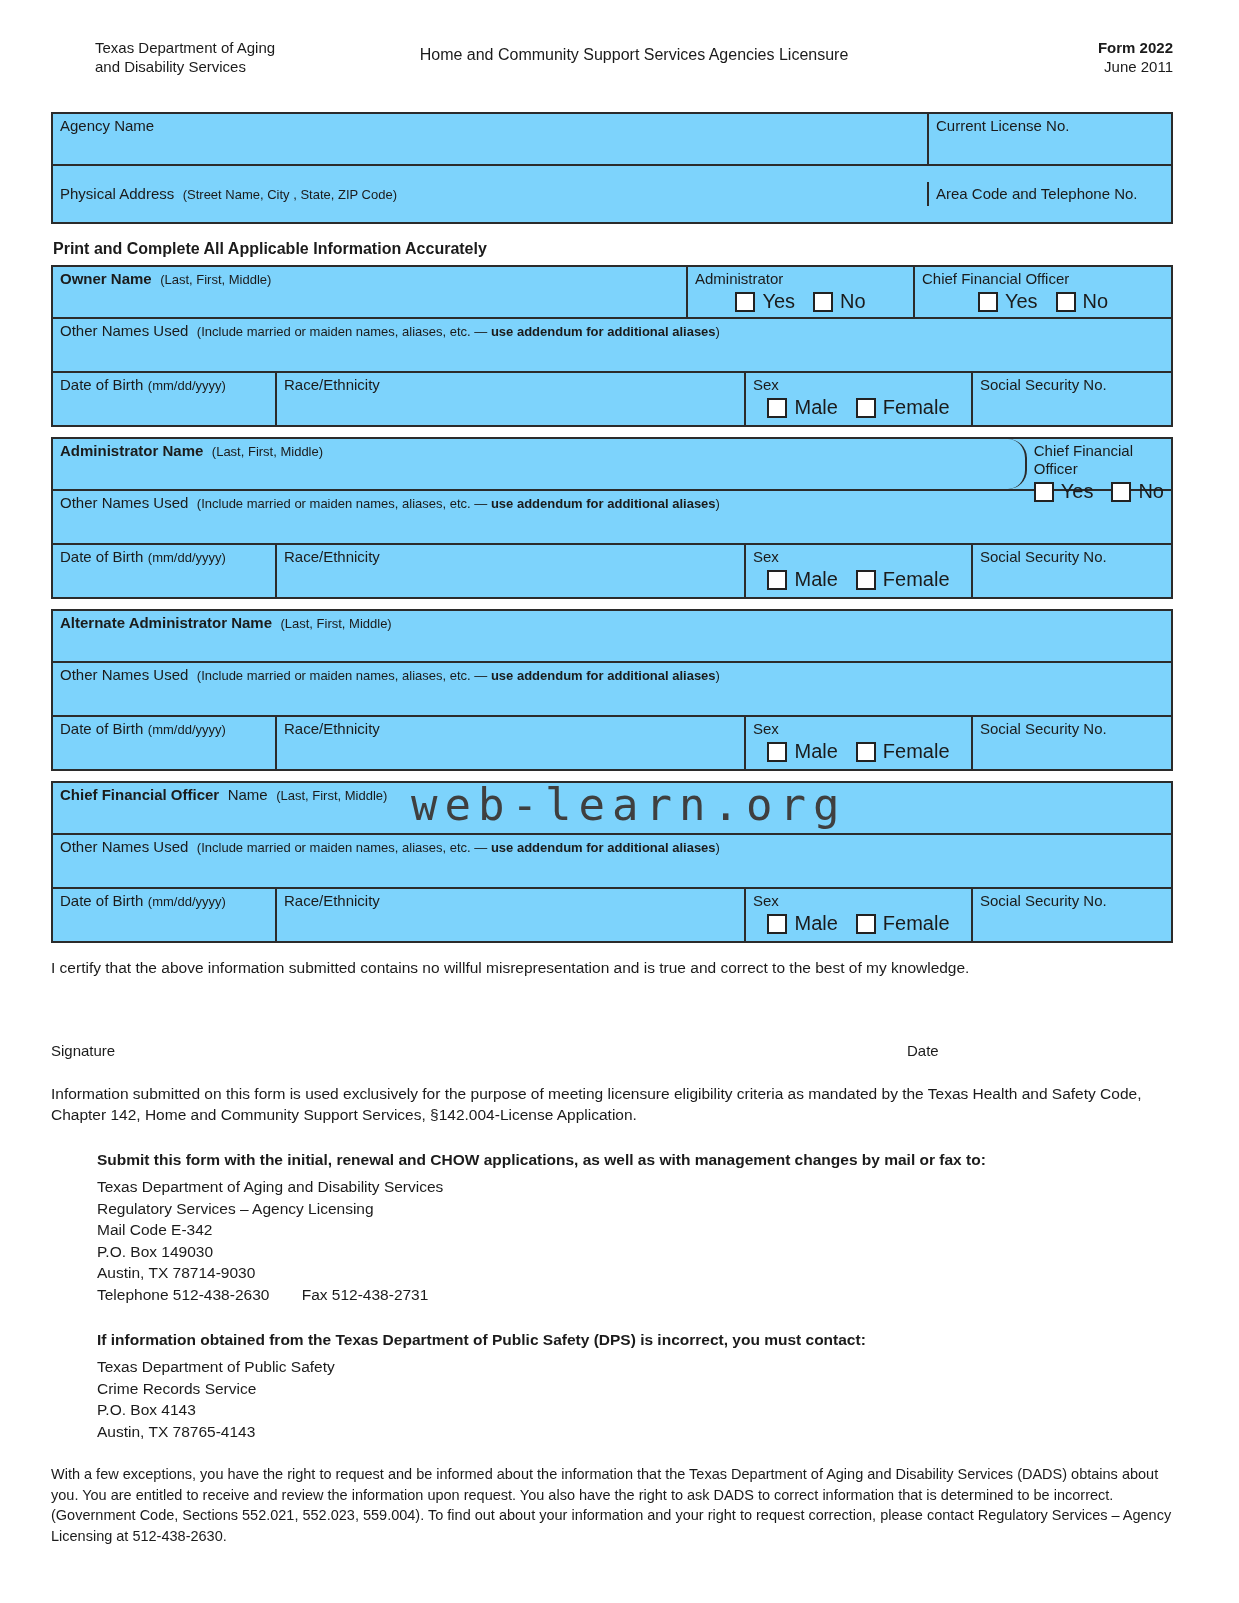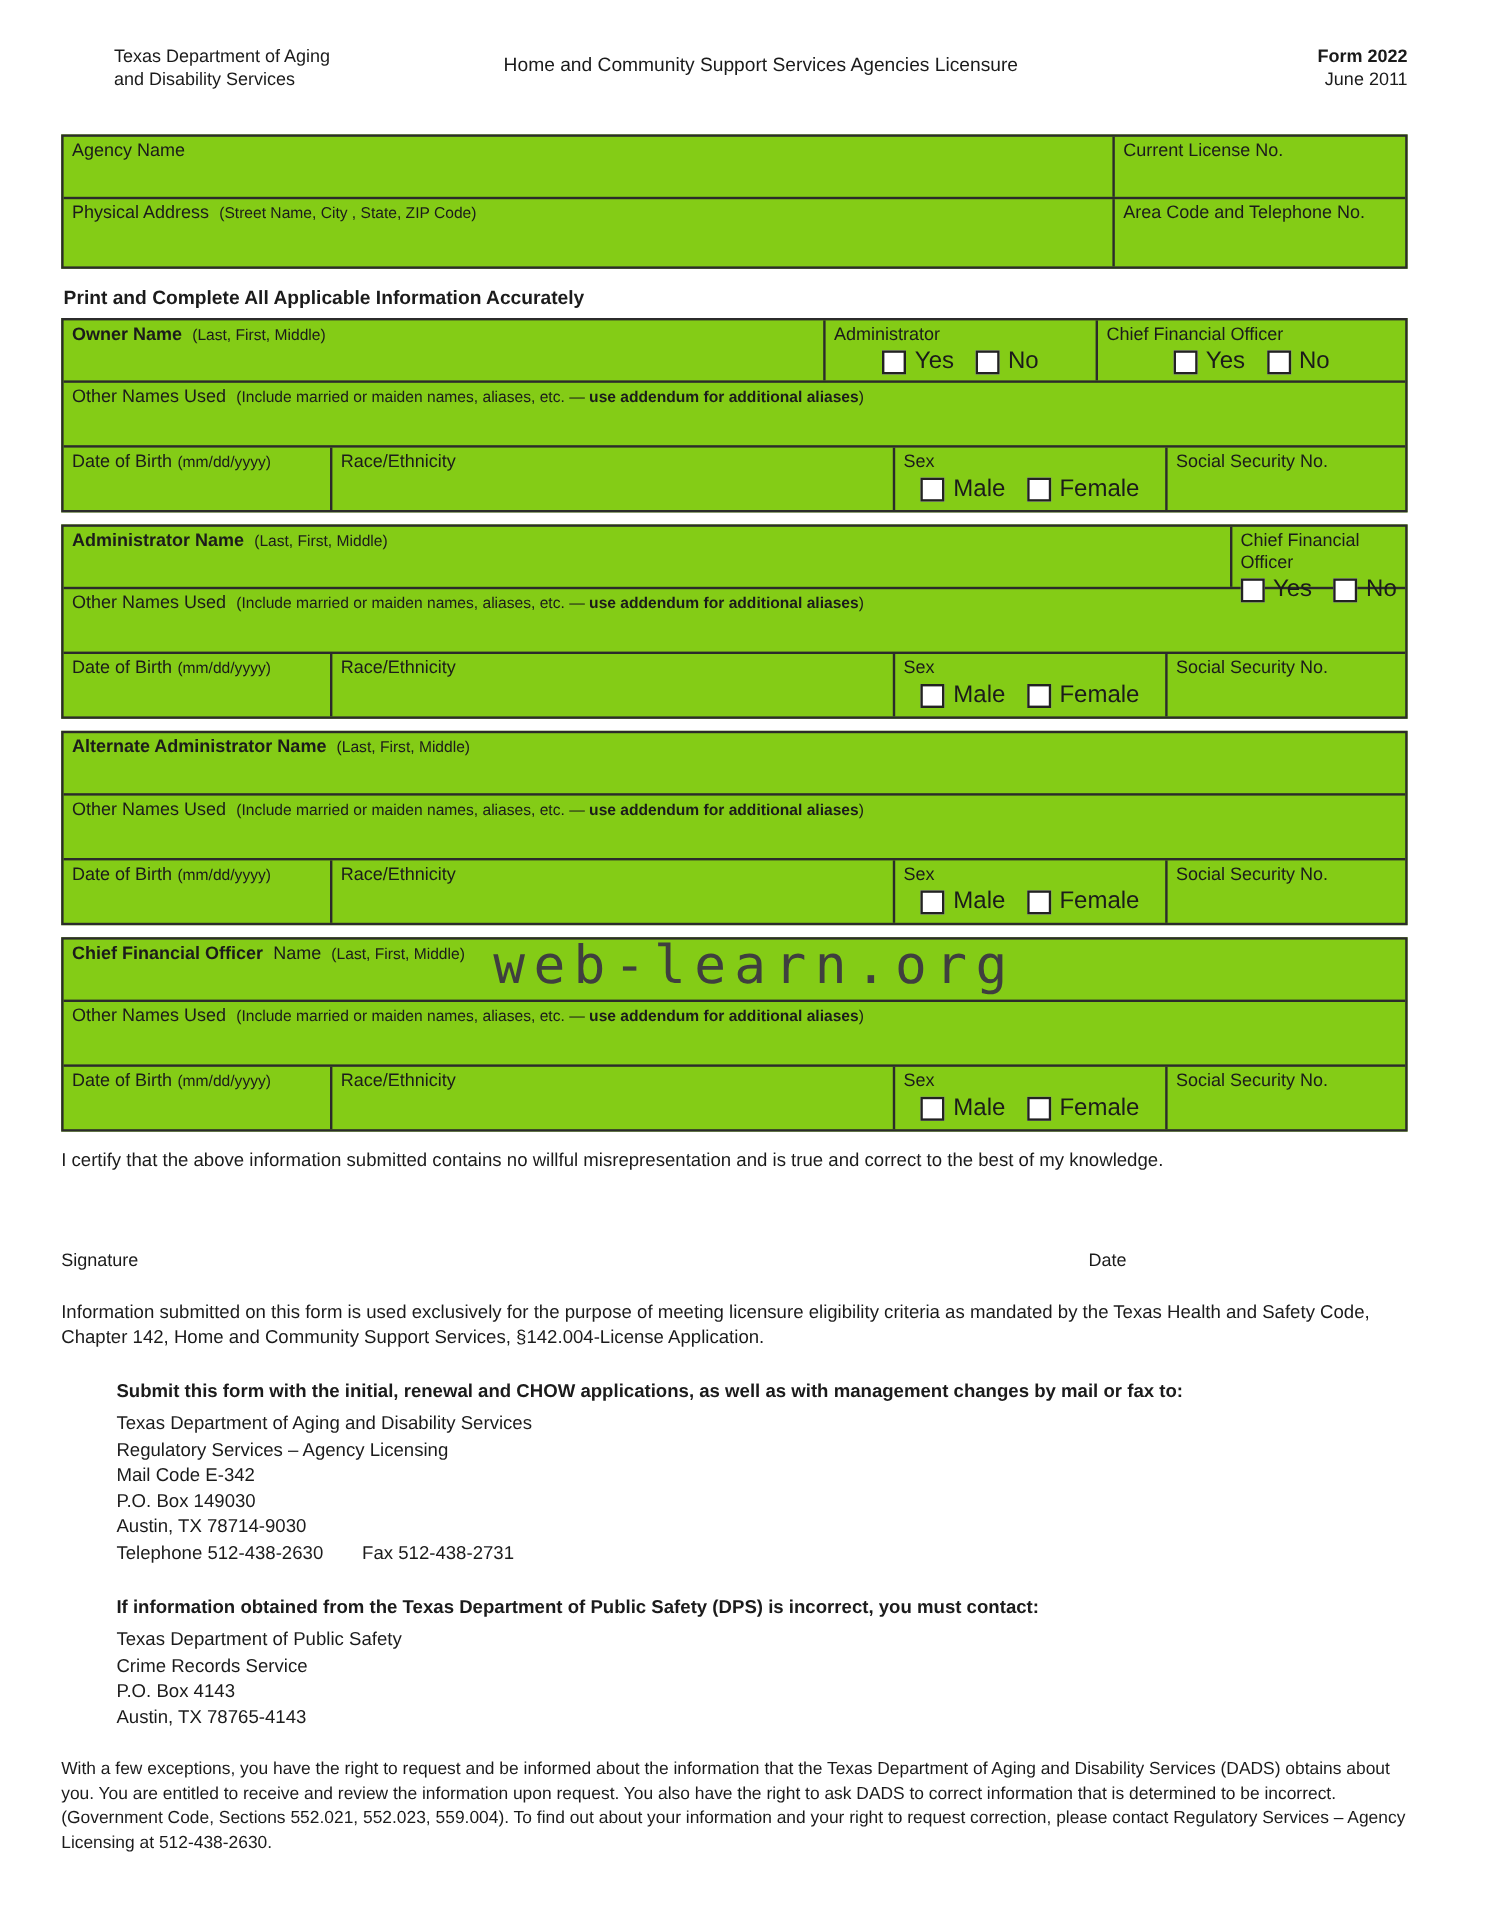--- a/index.html
+++ b/index.html
@@ -19,30 +19,30 @@
   .page{position:relative;width:1239px;height:1603px;padding:36px 66px 0 51px;}
   
   .hdr{position:relative;height:70px;margin-left:44px;}
   .hdr-left{position:absolute;left:0;top:2px;font-size:15px;line-height:19px;}
   .hdr-center{position:absolute;left:0;right:0;top:0;text-align:center;}
   .hdr-sub{font-size:16px;margin-top:10px;}
   .hdr-title{font-size:19px;font-weight:bold;margin-top:7px;}
   .hdr-right{position:absolute;right:0;top:2px;text-align:right;font-size:15px;line-height:19px;}
   .hdr-right .fno{font-weight:bold;}
   
-  .tbl{border:2px solid var(--line);background:#84cc16;}
+  .tbl{border:2px solid var(--line);background:#7dd3fc;}
   .trow{display:flex;border-bottom:2px solid var(--line);}
   .trow:last-child{border-bottom:none;}
   .tcell{border-right:2px solid var(--line);padding:3px 7px;position:relative;overflow:visible;}
   .tcell:last-child{border-right:none;flex:1;}
   .lbl{font-size:15px;}
   .b{font-weight:bold;}
   .hint{font-size:13px;}
   .hint-sp{margin-left:4px;}
-  .h52{height:52px;} .h54{height:54px;} .h56{height:56px;}
+  .h52{height:52px;} .h54{height:54px;} .h56{height:56px;align-items:center;}
   .mt6{margin-top:6px;}
   .gap10{height:10px;}
   
   .cbrow{display:flex;align-items:center;justify-content:center;margin-top:2px;}
   .cb{width:20px;height:20px;border:2px solid #222;background:#fff;flex:0 0 auto;margin-right:7px;}
   .cbl{font-weight:normal;font-size:20px;margin-right:18px;}
   .cbl:last-child{margin-right:0;}
   
   .instr{font-size:16px;font-weight:bold;margin:16px 0 7px 2px;}
   
@@ -159,21 +159,21 @@
       <div class="tcell">
         <span class="lbl">Social Security No.</span>
       </div>
     </div>
   </div>
 
   <div class="gap10"></div>
 
   <div class="tbl">
     <div class="trow h52">
-      <div class="tcell" style="width:996px;">
+      <div class="tcell" style="width:996px;border-radius:19px;">
         <span class="lbl b">Administrator Name</span>
         <span class="hint hint-sp">(Last, First, Middle)</span>
       </div>
       <div class="tcell">
         <span class="lbl">Chief Financial Officer</span>
         <div class="cbrow">
           <span class="cb"></span>
           <span class="cbl">Yes</span>
           <span class="cb"></span>
           <span class="cbl">No</span>

